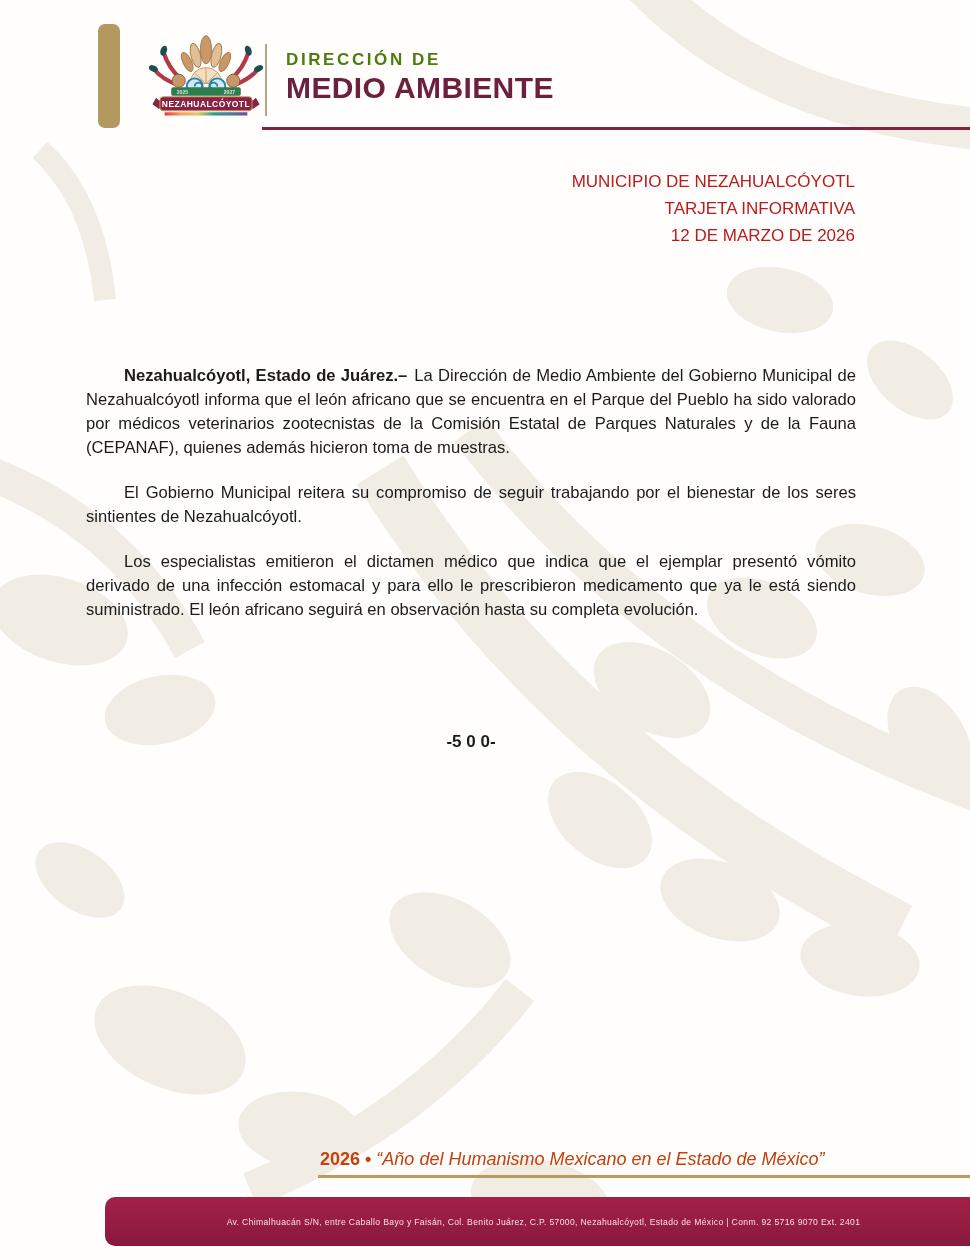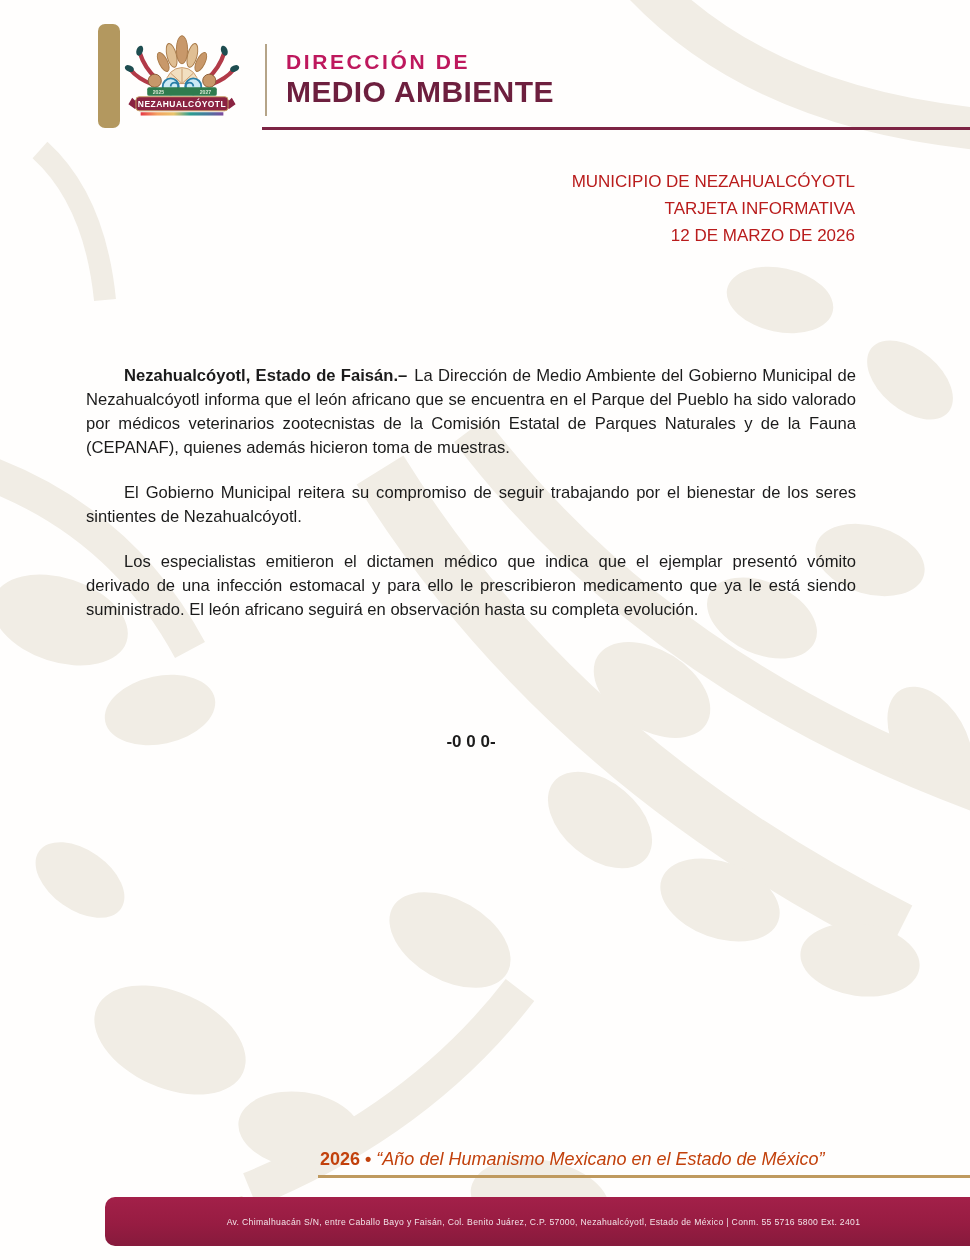--- a/index.html
+++ b/index.html
@@ -7,26 +7,26 @@
   body {
     width:970px; height:1260px; overflow:hidden; position:relative;
     font-family:"Liberation Sans", sans-serif; color:#1c1c1c;
   }
   .page { position:relative; width:970px; height:1260px; background:#fffefd; overflow:hidden; }
   .watermark { position:absolute; left:0; top:0; width:970px; height:1260px; z-index:0; }
   .abs { position:absolute; z-index:2; }
 
   
   .gold-bar { left:98px; top:24px; width:22px; height:104px; border-radius:7px; background:#b3985f; }
-  .crest { left:120px; top:30px; width:124px; height:94px; }
+  .crest { left:144px; top:30px; width:124px; height:94px; }
   .crest svg { width:100%; height:100%; }
   .crest text { font-family:"Liberation Sans", sans-serif; }
   .hdr-divider { left:265px; top:44px; width:2px; height:72px; background:#b5a488; }
   .dept { left:286px; top:50px; }
-  .dept-1 { font-size:21px; font-weight:600; letter-spacing:2.6px; color:#be185d; }
+  .dept-1 { font-size:17px; font-weight:600; letter-spacing:2.6px; color:#4d7c0f; }
   .dept-2 { font-size:30px; font-weight:800; letter-spacing:0.4px; color:#6d1f3e; margin-top:1px; }
   .hdr-rule { left:262px; right:0; top:127px; height:3px; background:#7d2444; }
 
   
   .info { right:115px; top:168px; text-align:right; font-size:17px; line-height:27px; color:#b91c1c; }
 
   
   .bodytext { left:86px; top:364px; width:770px; font-size:16.6px; line-height:24px; color:#1b1b1b; }
   .bodytext p { text-align:justify; text-indent:38px; margin-bottom:21px; }
   .bodytext .lead { font-weight:bold; margin-right:7px; }
@@ -156,41 +156,41 @@
 
   <div class="abs hdr-rule"></div>
 
   <div class="abs info">
     <div>MUNICIPIO DE NEZAHUALCÓYOTL</div>
     <div>TARJETA INFORMATIVA</div>
     <div>12 DE MARZO DE 2026</div>
   </div>
 
   <div class="abs bodytext">
-    <p><span class="lead">Nezahualcóyotl, Estado de Faisán.–</span><span>La Dirección de Medio Ambiente del Gobierno Municipal de Nezahualcóyotl informa que el león africano que se encuentra en el Parque del Pueblo ha sido valorado por médicos veterinarios zootecnistas de la Comisión Estatal de Parques Naturales y de la Fauna (CEPANAF), quienes además hicieron toma de muestras.</span></p>
+    <p><span class="lead">Nezahualcóyotl, Estado de Juárez.–</span><span>La Dirección de Medio Ambiente del Gobierno Municipal de Nezahualcóyotl informa que el león africano que se encuentra en el Parque del Pueblo ha sido valorado por médicos veterinarios zootecnistas de la Comisión Estatal de Parques Naturales y de la Fauna (CEPANAF), quienes además hicieron toma de muestras.</span></p>
     <p>El Gobierno Municipal reitera su compromiso de seguir trabajando por el bienestar de los seres sintientes de Nezahualcóyotl.</p>
     <p>Los especialistas emitieron el dictamen médico que indica que el ejemplar presentó vómito derivado de una infección estomacal y para ello le prescribieron medicamento que ya le está siendo suministrado. El león africano seguirá en observación hasta su completa evolución.</p>
   </div>
 
-  <div class="abs endmark">-0 0 0-</div>
+  <div class="abs endmark">-5 0 0-</div>
 
   <div class="abs brand">
     <span class="brand-word">POR</span>
     <svg class="brand-heart" viewBox="0 0 32 30">
       <g transform="rotate(-12 16 15)">
         <path d="M16 27 C7.5 20.5 2.5 15.5 2.5 10 C2.5 6 5.5 3 9.5 3 C12.3 3 14.8 4.6 16 7 C17.2 4.6 19.7 3 22.5 3 C26.5 3 29.5 6 29.5 10 C29.5 15.5 24.5 20.5 16 27 Z" fill="#c9a063" stroke="#ffffff" stroke-width="1.4"></path>
         <path d="M16 20.5 C11.8 17.2 9.3 14.7 9.3 12 C9.3 10 10.8 8.5 12.8 8.5 C14.2 8.5 15.4 9.3 16 10.5 C16.6 9.3 17.8 8.5 19.2 8.5 C21.2 8.5 22.7 10 22.7 12 C22.7 14.7 20.2 17.2 16 20.5 Z" fill="#ffffff" opacity="0.92"></path>
       </g>
     </svg>
     <span class="brand-word">MARZO</span>
   </div>
 
   <div class="abs motto">
     <span class="yr">2026</span><span class="sep">•</span><span class="quote">“Año del Humanismo Mexicano en el Estado de México”</span>
   </div>
 
   <div class="abs tan-rule"></div>
 
   <div class="abs addr-bar">
-    <span>Av. Chimalhuacán S/N, entre Caballo Bayo y Faisán, Col. Benito Juárez, C.P. 57000, Nezahualcóyotl, Estado de México | Conm. 55 5716 5800 Ext. 2401</span>
+    <span>Av. Chimalhuacán S/N, entre Caballo Bayo y Faisán, Col. Benito Juárez, C.P. 57000, Nezahualcóyotl, Estado de México | Conm. 92 5716 9070 Ext. 2401</span>
   </div>
 
 </div>
 
 </body></html>

